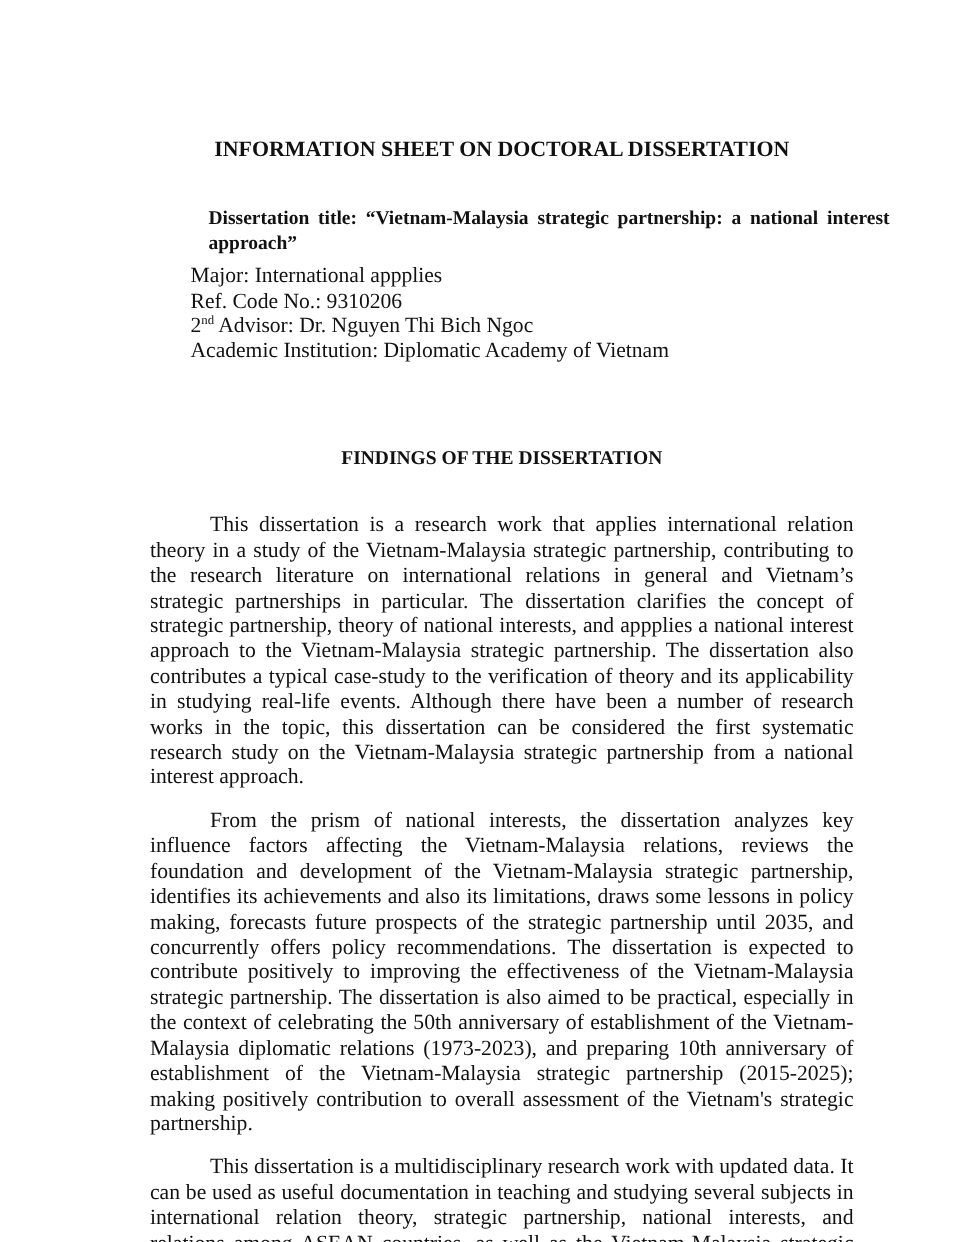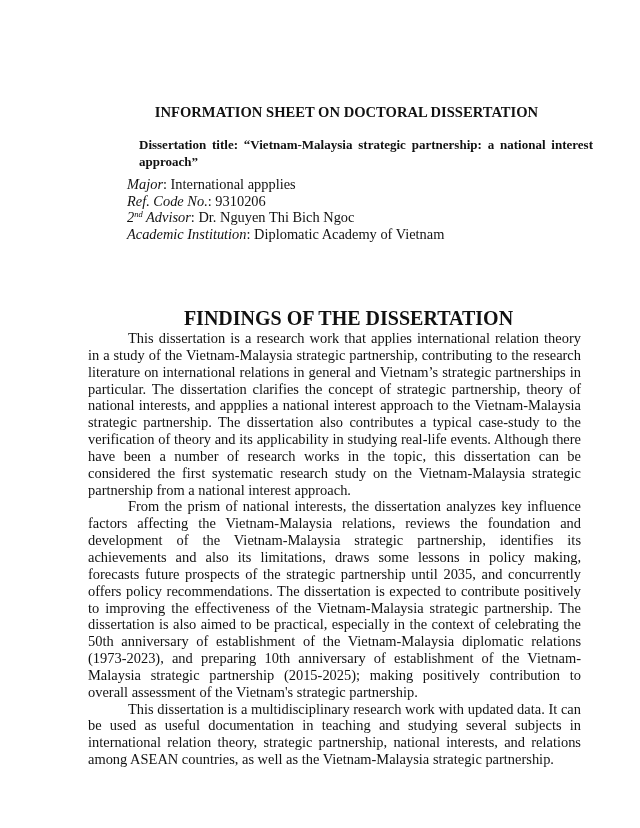--- a/index.html
+++ b/index.html
@@ -23,21 +23,21 @@
     }
     .doc-heading {
       position: absolute;
       top: 92px;
       left: 0;
       width: 493px;
       text-align: center;
       font-weight: bold;
       font-size: 14.6px;
       line-height: 17px;
-      margin: 12px;
+      margin: 0;
       white-space: nowrap;
     }
     .title-block {
       position: absolute;
       top: 124px;
       left: 39px;
       width: 454px;
       font-weight: bold;
       font-size: 13px;
       line-height: 17px;
@@ -52,49 +52,48 @@
       font-size: 14.4px;
       line-height: 16.6px;
       margin: 0;
       padding: 0;
       list-style: none;
     }
     .meta-block li {
       white-space: nowrap;
     }
     .meta-label {
-      font-style: italic;
     }
     .meta-label sup {
       font-size: 8.5px;
       line-height: 0;
       vertical-align: 5px;
     }
     .findings-heading {
       position: absolute;
       top: 296px;
       left: 0;
       width: 493px;
       text-align: center;
       font-weight: bold;
-      font-size: 20px;
+      font-size: 13px;
       line-height: 17px;
-      margin: 14px;
+      margin: 0;
       white-space: nowrap;
     }
     .body-text {
       position: absolute;
       top: 330px;
       left: 0;
       width: 493px;
       font-size: 14.45px;
       line-height: 16.85px;
     }
     .body-text p {
-      margin: 0;
+      margin: 12px;
       text-indent: 40px;
       text-align: justify;
     }
   </style>
 </head>
 <body>
 
 <div class="page">
 
   <h1 class="doc-heading">INFORMATION SHEET ON DOCTORAL DISSERTATION</h1>

